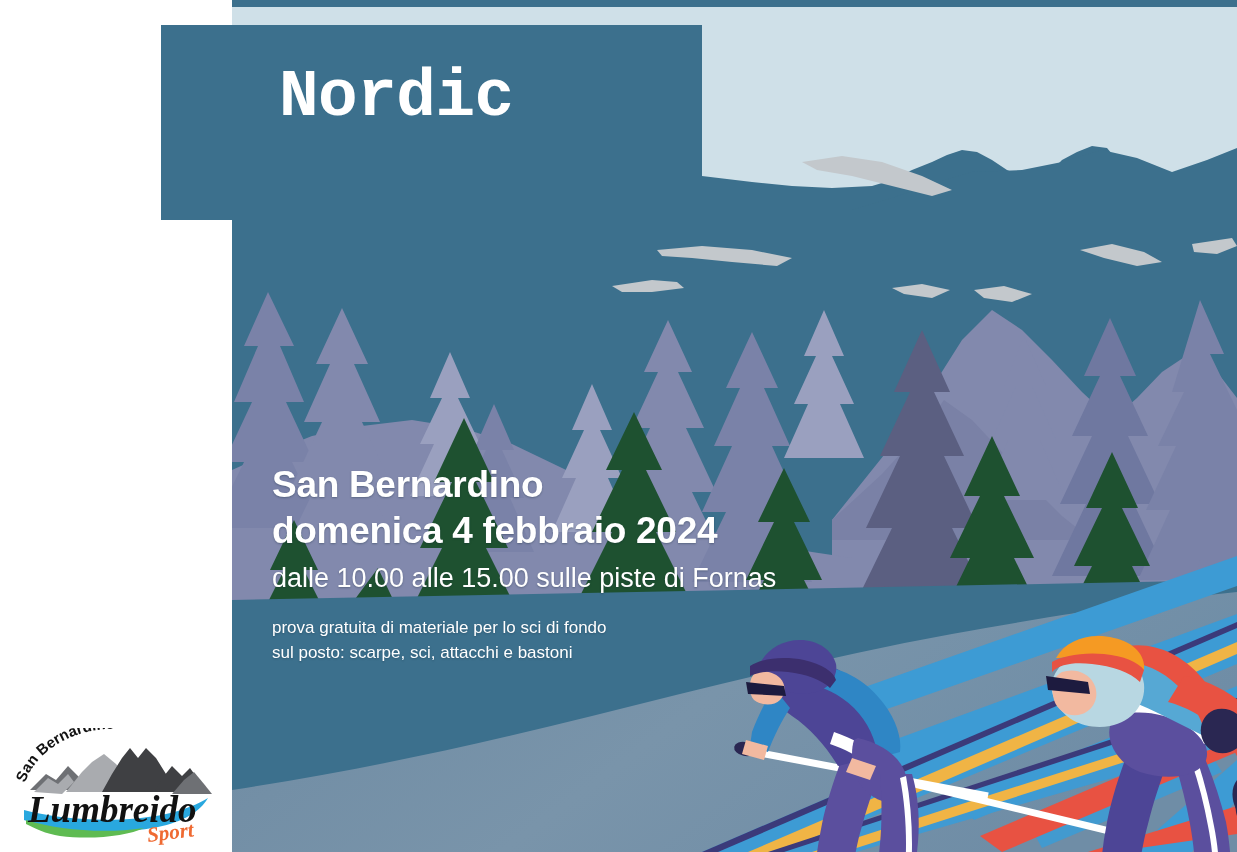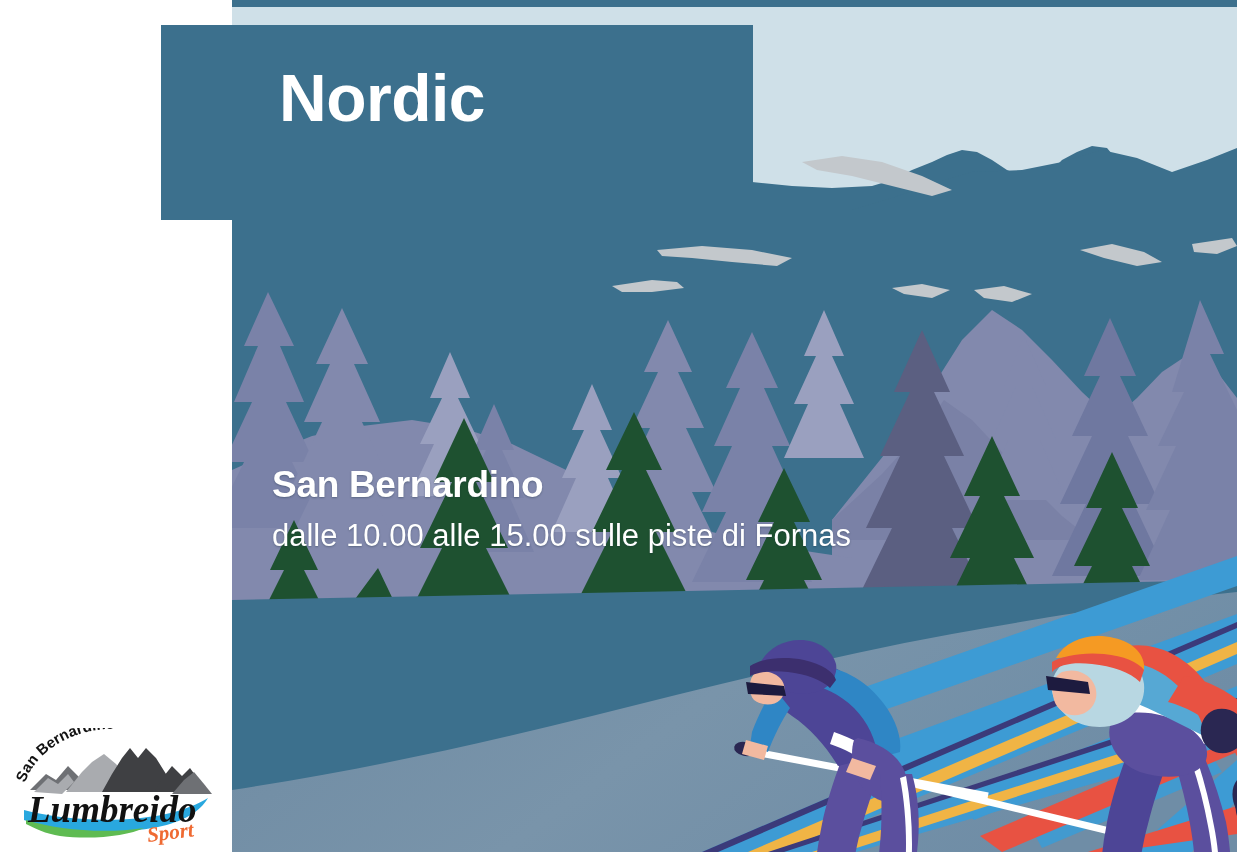--- a/index.html
+++ b/index.html
@@ -24,23 +24,24 @@
     width:1005px; height:852px;
     overflow:hidden;
     background:#cfe0e8;
   }
   #illustration svg { display:block; width:1005px; height:852px; }
 
   
   #title-block {
     position:absolute;
     left:161px; top:25px;
-    width:592px; height:195px;
+    width:541px; height:195px;
     background:#3c708d;
     z-index:20;
+    font-family:Liberation Mono, monospace;
   }
   #title-block .tline {
     position:absolute;
     left:118px;
     color:#ffffff;
     font-weight:bold;
     font-size:66px;
     line-height:1;
     letter-spacing:-0.5px;
     white-space:nowrap;
@@ -57,21 +58,21 @@
   }
   #event-text .big {
     font-weight:bold;
     font-size:37px;
     line-height:1.23;
     letter-spacing:-0.3px;
     white-space:nowrap;
     text-shadow:0 1px 2px rgba(20,40,55,.35);
   }
   #event-text .mid {
-    font-size:31px;
+    font-size:27px;
     line-height:1.2;
     margin-top:9px;
     letter-spacing:0px;
     white-space:nowrap;
     text-shadow:0 1px 2px rgba(20,40,55,.35);
   }
   #event-text .small-wrap { margin-top:22px; }
   #event-text .small {
     font-size:17px;
     line-height:1.42;
@@ -345,21 +346,26 @@
       </g>
     </svg>
   </div>
 
   <div id="title-block">
     <div class="tline l1">Nordic</div>
   </div>
 
   <div id="event-text">
     <div class="big">San Bernardino</div>
+    <div class="big">domenica 4 febbraio 2024</div>
     <div class="mid">dalle 10.00 alle 15.00 sulle piste di Fornas</div>
+    <div class="small-wrap">
+      <div class="small">prova gratuita di materiale per lo sci di fondo</div>
+      <div class="small">sul posto: scarpe, sci, attacchi e bastoni</div>
+    </div>
   </div>
 
   <div id="logo">
     <svg viewBox="0 0 205 118" xmlns="http://www.w3.org/2000/svg">
       <defs>
         <path id="arcPath" d="M8,58 A92,74 0 0 1 142,10" fill="none"></path>
       </defs>
 
       <path fill="#6e7074" d="M14,62 L30,46 L40,52 L52,38 L64,50 L74,44 L86,58 L96,52 L104,62 Z"></path>
       <path fill="#a9abaf" d="M50,64 L66,44 L76,34 L88,26 L100,36 L112,50 L122,64 Z"></path>

